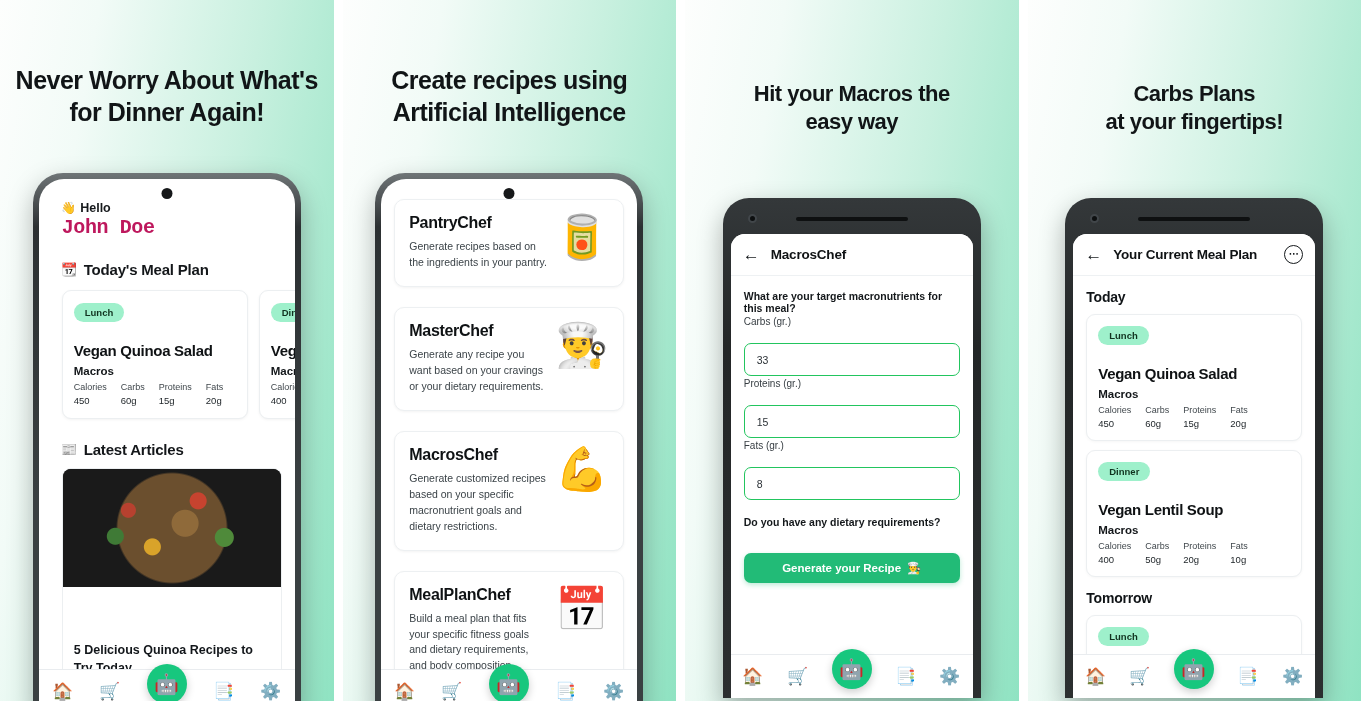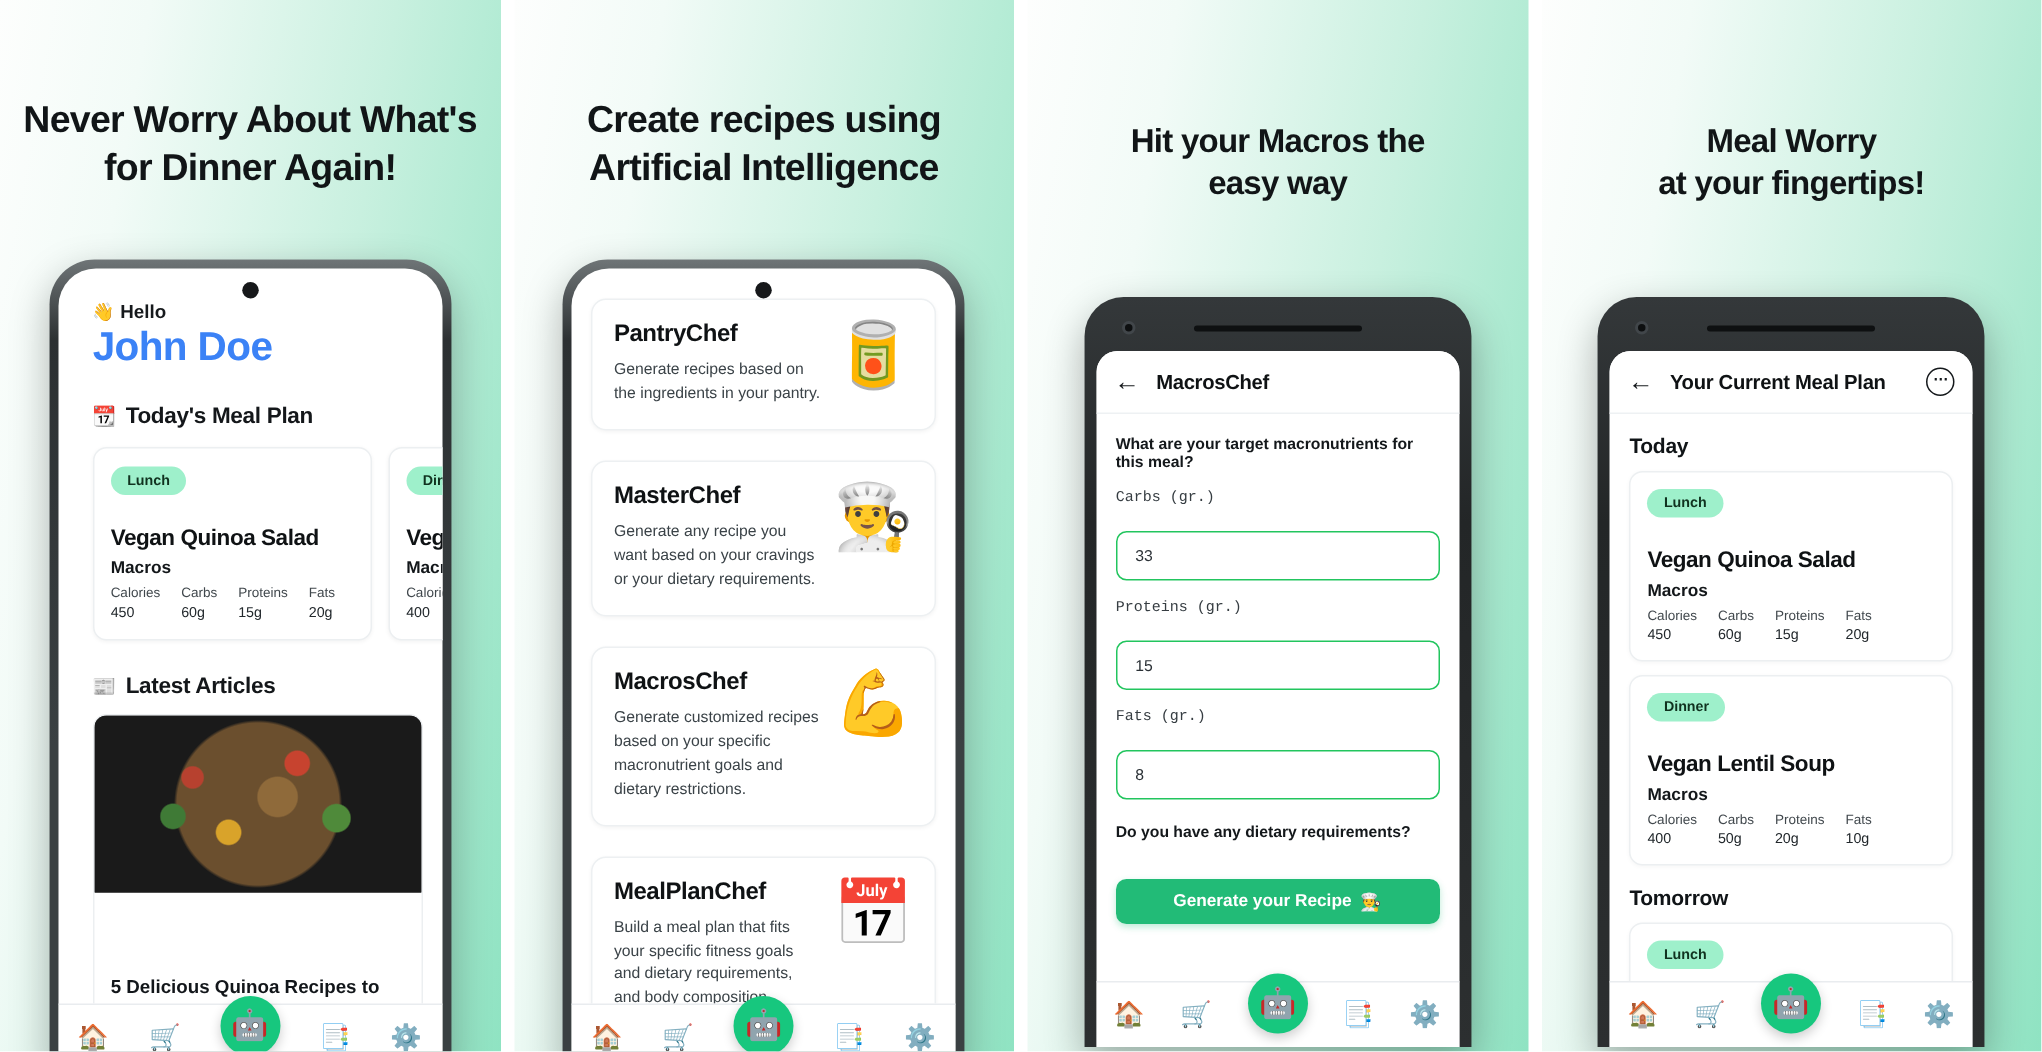--- a/index.html
+++ b/index.html
@@ -110,21 +110,21 @@
     display: flex; align-items: center; justify-content: center;
     margin-top: -16px;
     box-shadow: 0 3px 8px rgba(0,0,0,.20);
     font-size: 20px;
   }
 
   
   .home { padding: 22px 13px 0 23px; }
   .hello-row { font-size: 12.5px; font-weight: bold; color: #16191c; }
   .hello-row .wave { font-size: 12px; }
-  .user-name { font-size: 27px; font-weight: bold; color: #3b82f6; margin-top: 1px; letter-spacing: -0.4px; }
+  .user-name { font-size: 20px; font-weight: bold; color: #be185d; margin-top: 1px; letter-spacing: -0.4px; font-family: Liberation Mono, monospace; }
   .sec-head {
     display: flex; align-items: center; gap: 6px;
     margin-top: 22px; font-size: 15px; font-weight: bold; color: #14171a;
     letter-spacing: -0.2px;
   }
   .sec-head .em { font-size: 13px; }
   .meal-strip { display: flex; gap: 11px; margin-top: 12px; }
   .meal-card {
     flex: 0 0 auto;
     width: 186px;
@@ -191,21 +191,21 @@
   .back-ic { font-size: 17px; color: #14181b; line-height: 1; }
   .appbar-title { font-size: 13.5px; font-weight: bold; color: #0f1214; letter-spacing: -0.2px; }
   .appbar-spacer { flex: 1 1 auto; }
   .more-ic {
     width: 19px; height: 19px; border-radius: 50%;
     border: 1.5px solid #15191c; color: #15191c;
     font-size: 10px; line-height: 16px; text-align: center; font-weight: bold;
   }
   .form { padding: 14px 13px 0 13px; }
   .form-q { font-size: 10.5px; font-weight: bold; color: #14181b; }
-  .fld-lbl { font-size: 10px; color: #363d42; margin-top: 13px; font-family: Liberation Mono, monospace; }
+  .fld-lbl { font-size: 10px; color: #363d42; margin-top: 2px; }
   .fld {
     margin-top: 16px; height: 33px;
     border: 1px solid #22c55e; border-radius: 7px; background: #fff;
     display: flex; align-items: center; padding: 0 12px;
     font-size: 10.5px; color: #2b3136;
   }
   .fld.sel { justify-content: space-between; }
   .chev { font-size: 10px; color: #4c5458; }
   .gen-btn {
     margin-top: 25px; height: 30px; border-radius: 7px;
@@ -412,21 +412,21 @@
             <span class="nav-ic">📑</span>
             <span class="nav-ic">⚙️</span>
           </div>
         </div>
       </div>
     </div>
   </div>
 
   <div class="panel p4">
     <div class="panel-headline">
-      <span class="ln">Meal Worry</span>
+      <span class="ln">Carbs Plans</span>
       <span class="ln">at your fingertips!</span>
     </div>
 
     <div class="phone pix">
       <div class="pix-cam"></div>
       <div class="pix-speaker"></div>
       <div class="screen">
         <div class="app">
           <div class="appbar">
             <span class="back-ic">←</span>

